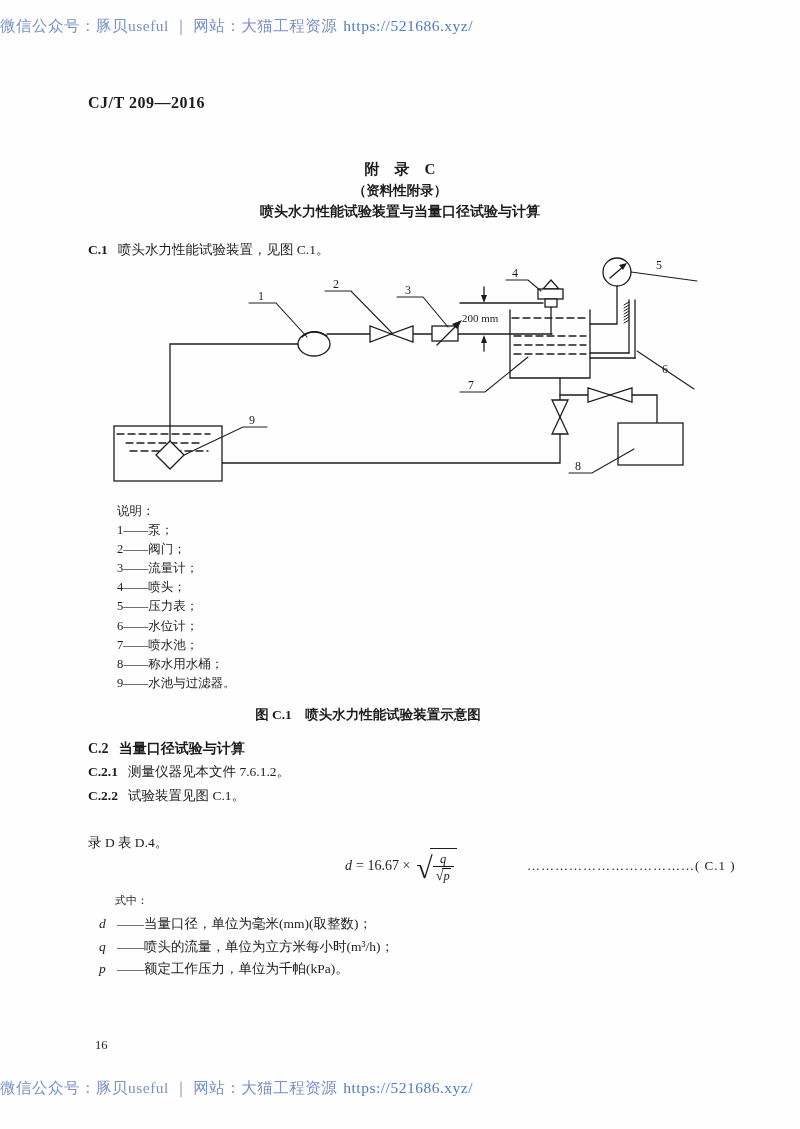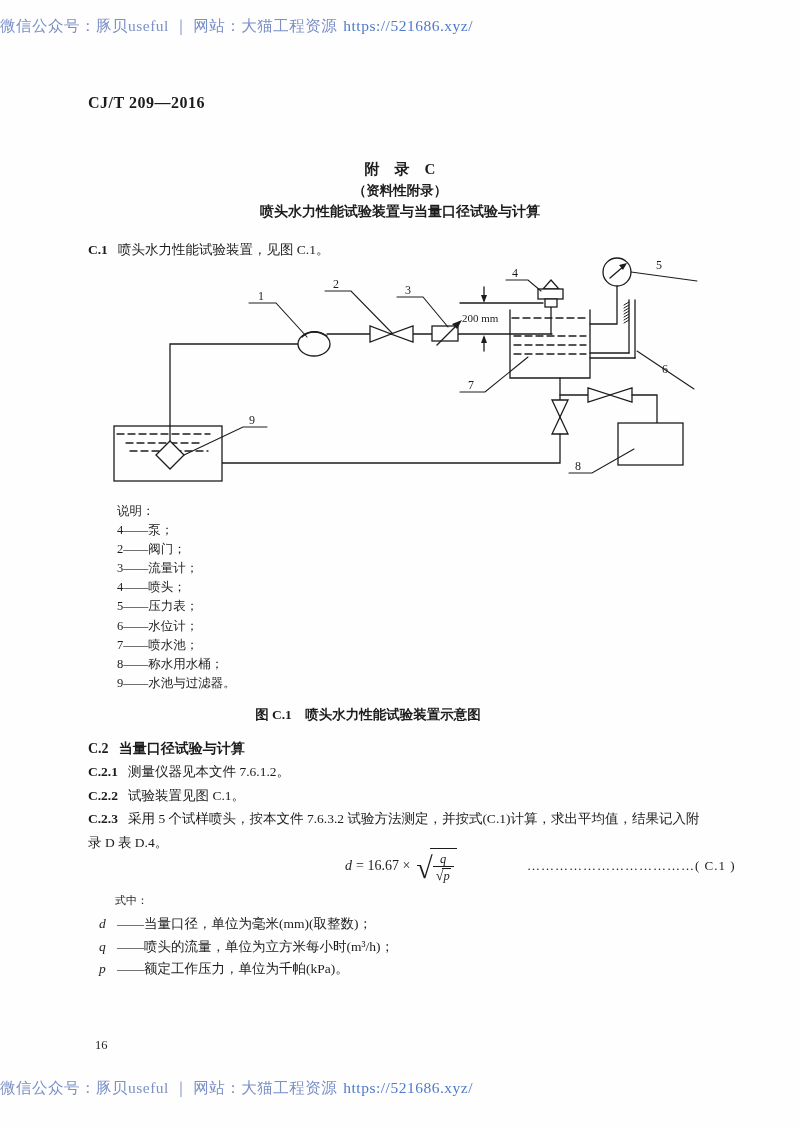--- a/index.html
+++ b/index.html
@@ -175,44 +175,41 @@
       <text x="656" y="269">5</text>
       <text x="662" y="373">6</text>
       <text x="468" y="389">7</text>
       <text x="575" y="470">8</text>
       <text x="249" y="424">9</text>
     </g>
   </svg>
 
   <div class="abs legend">
     <div>说明：</div>
-    <div>4——泵；</div>
+    <div>1——泵；</div>
     <div>2——阀门；</div>
     <div>3——流量计；</div>
     <div>4——喷头；</div>
     <div>5——压力表；</div>
     <div>6——水位计；</div>
     <div>7——喷水池；</div>
     <div>8——称水用水桶；</div>
     <div>9——水池与过滤器。</div>
   </div>
 
   <div class="abs caption">图 C.1　喷头水力性能试验装置示意图</div>
 
   <div class="abs c2head">
     <span class="sec-label">C.2</span><span>当量口径试验与计算</span>
   </div>
   <div class="abs body-line" style="left:88px;top:763px;">
     <span class="sec-label">C.2.1</span><span>测量仪器见本文件 7.6.1.2。</span>
   </div>
   <div class="abs body-line" style="left:88px;top:787px;">
     <span class="sec-label">C.2.2</span><span>试验装置见图 C.1。</span>
-  </div>
-  <div class="abs body-line" style="left:88px;top:810px;">
-    <span class="sec-label">C.2.3</span><span>采用 5 个试样喷头，按本文件 7.6.3.2 试验方法测定，并按式(C.1)计算，求出平均值，结果记入附</span>
   </div>
   <div class="abs body-line" style="left:88px;top:834px;">录 D 表 D.4。</div>
 
   <div class="abs formula-main">
     <span>d</span>
     <span class="rel">= 16.67 ×</span>
     <span class="rad-sign">√</span>
     <span class="radicand">
       <span class="frac">
         <span class="num">q</span>

